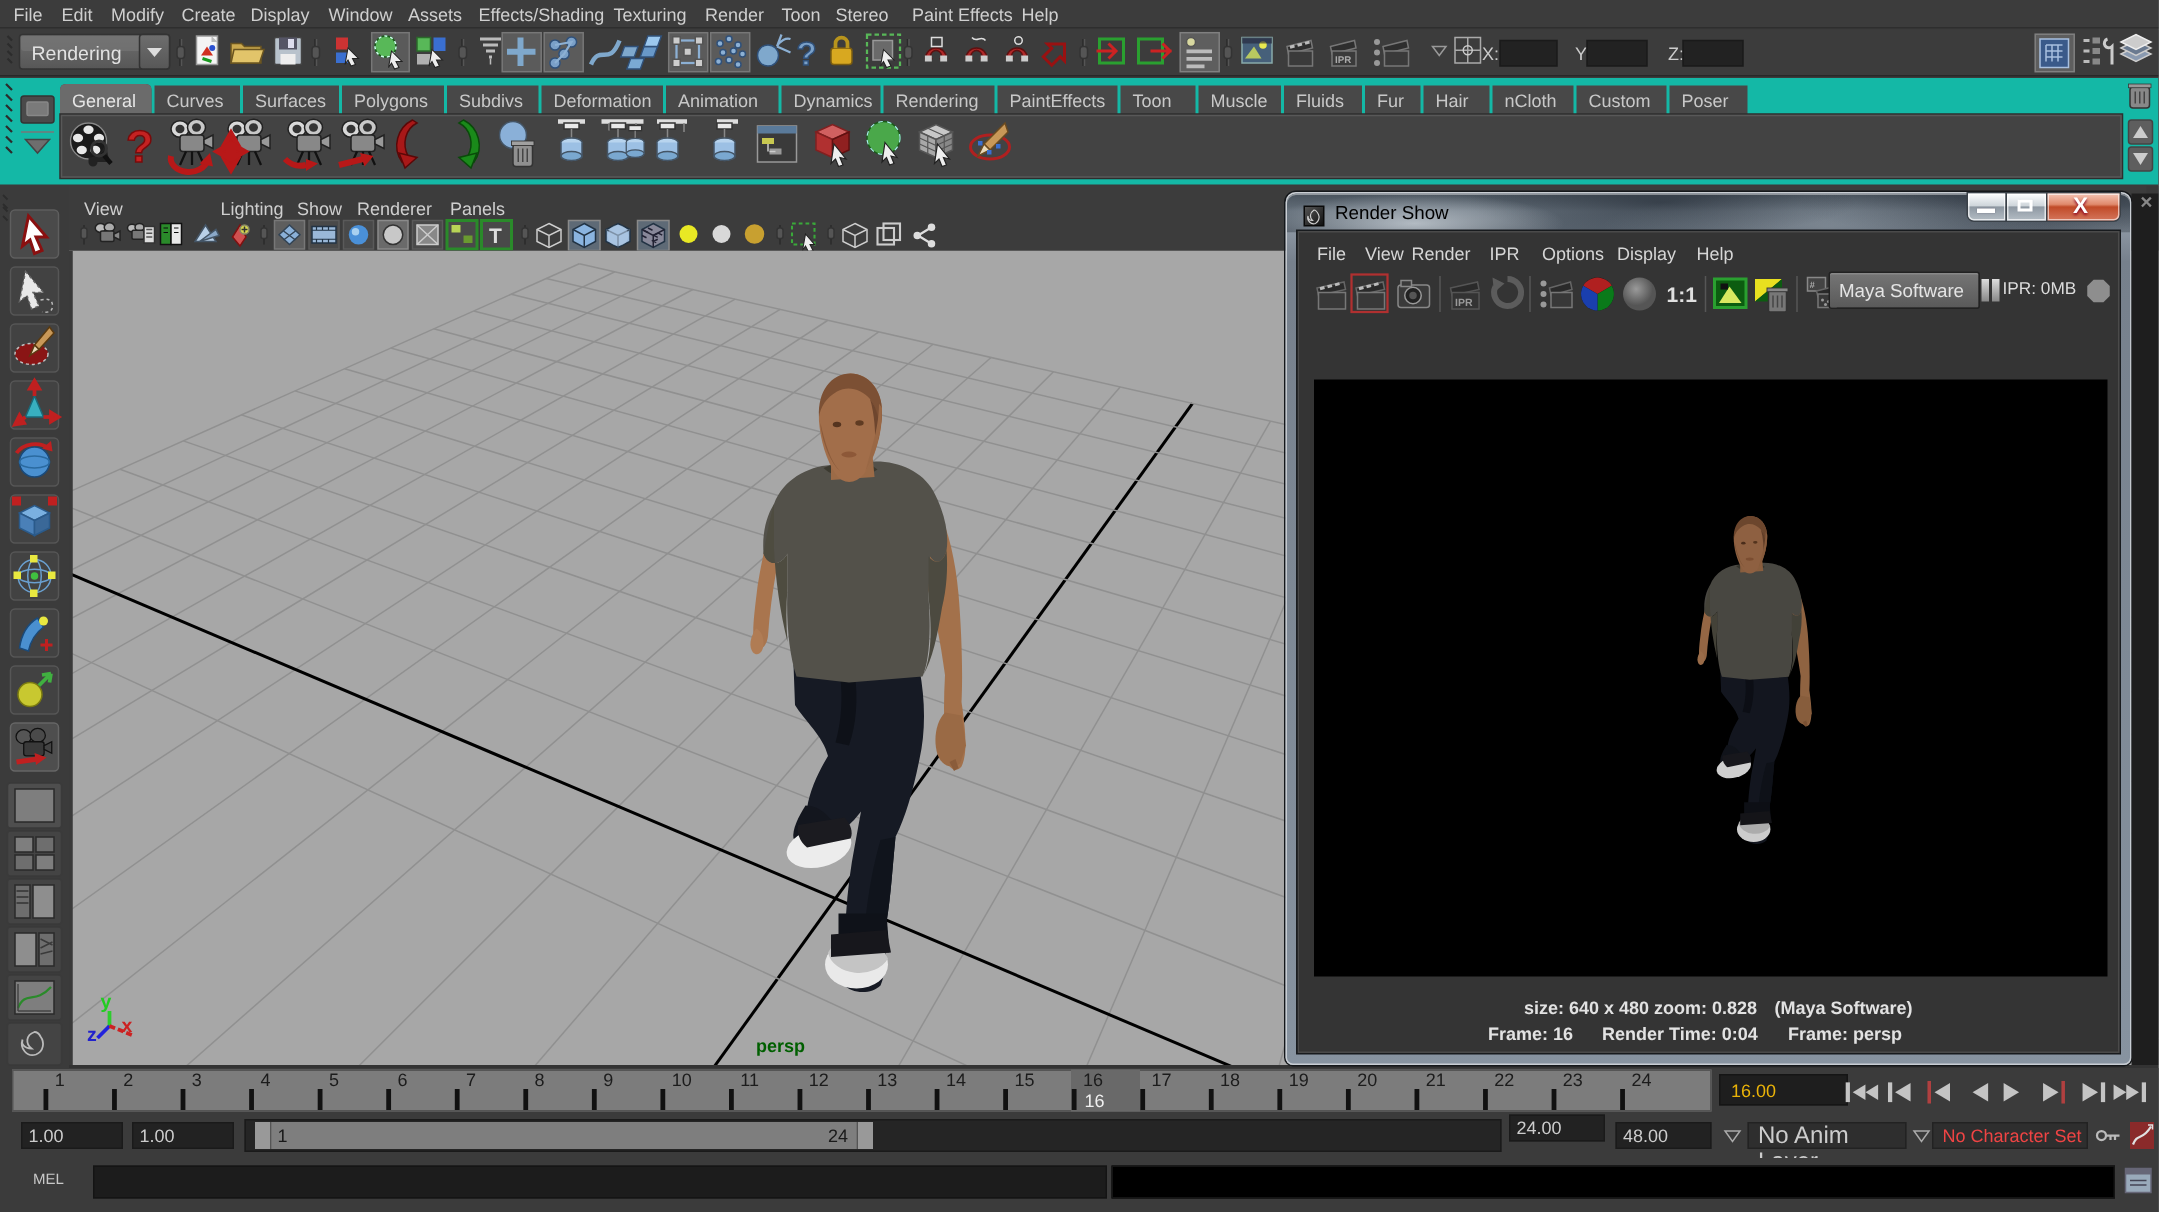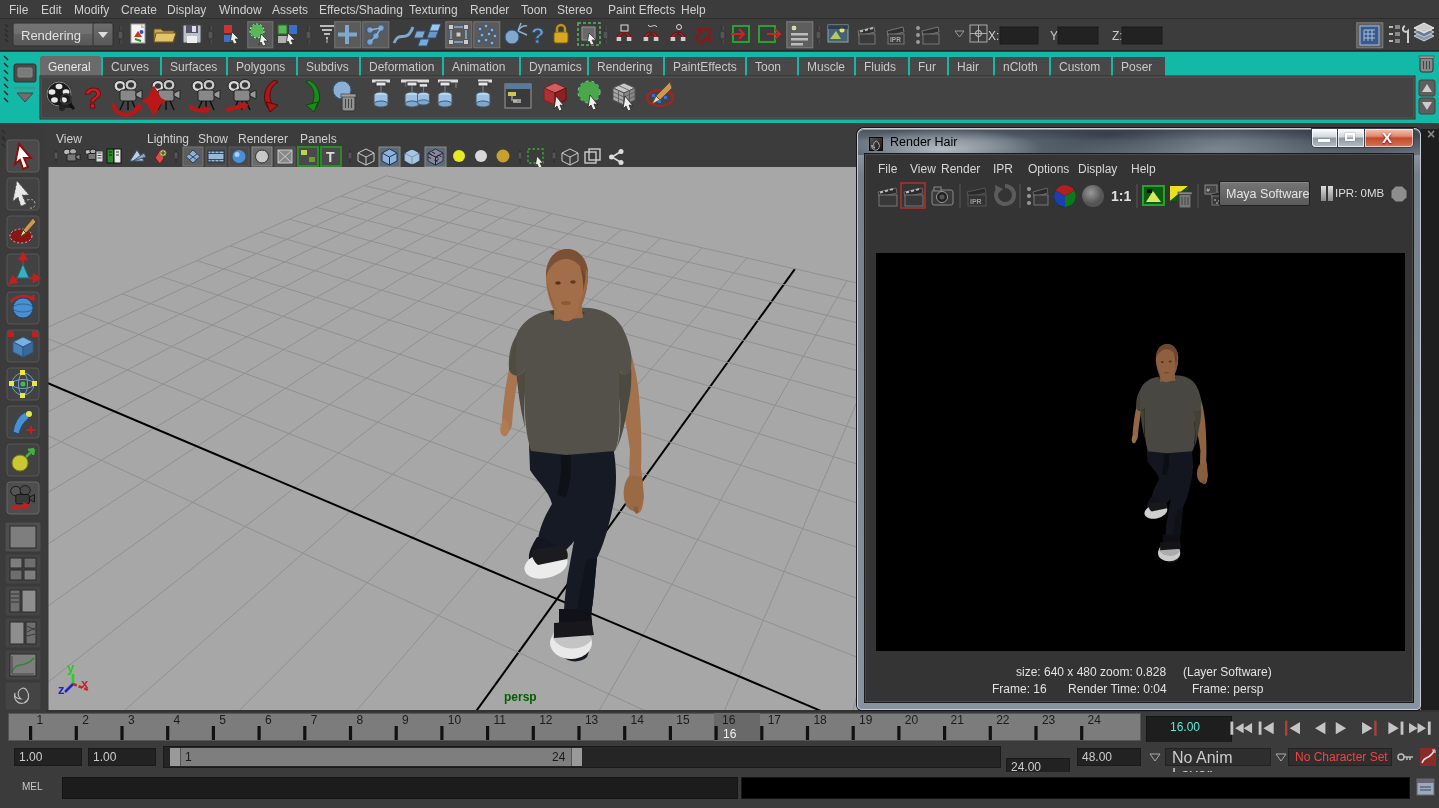--- a/index.html
+++ b/index.html
@@ -870,21 +870,21 @@
 <rect x="943.0" y="726" width="3.2" height="14" fill="#111"></rect>
 <text x="950.5" y="724" font-size="12" fill="#1c1c1c" font-family="Liberation Sans">21</text>
 <rect x="988.7" y="726" width="3.2" height="14" fill="#111"></rect>
 <text x="996.2" y="724" font-size="12" fill="#1c1c1c" font-family="Liberation Sans">22</text>
 <rect x="1034.4" y="726" width="3.2" height="14" fill="#111"></rect>
 <text x="1041.9" y="724" font-size="12" fill="#1c1c1c" font-family="Liberation Sans">23</text>
 <rect x="1080.1" y="726" width="3.2" height="14" fill="#111"></rect>
 <text x="1087.6" y="724" font-size="12" fill="#1c1c1c" font-family="Liberation Sans">24</text>
 <text x="723" y="738" font-size="12" fill="#f0f0f0" font-family="Liberation Sans">16</text>
 </svg>
-<div style="position:absolute;left:1146px;top:4px;width:86px;height:31px;background:#1e1e1e;border:1px solid #151515;color:#5eead4;font-size:12px;line-height:21px;padding-left:23px">16.00</div>
+<div style="position:absolute;left:1146px;top:4px;width:86px;height:21px;background:#1e1e1e;border:1px solid #151515;color:#eab308;font-size:12px;line-height:21px;padding-left:7px">16.00</div>
 <svg style="position:absolute;left:1222px;top:3px" width="219" height="26" viewBox="0 0 219 26">
 <g fill="#c4c4c4" transform="scale(0.94) translate(6,1)">
 <rect x="3" y="6" width="3" height="14"></rect>
         <path d="M8,13 L17,7.5 L17,18.5 Z"></path>
         <path d="M17,13 L26,7.5 L26,18.5 Z"></path>
 <rect x="33" y="6" width="3" height="14"></rect>
         <path d="M38,13 L49,6.5 L49,19.5 Z"></path>
 <rect x="61" y="5" width="2.5" height="16" fill="#b04040"></rect>
         <path d="M66,13 L77,6.5 L77,19.5 Z"></path>
 <path d="M93,13 L104,6.5 L104,19.5 Z"></path>
@@ -902,21 +902,21 @@
 <div class="abs" id="rangebar">
     <div style="position:absolute;left:8px;top:5px;width:3px;height:20px"></div>
 <div class="field" style="left:14px;top:6px;width:68px;height:18px;line-height:17px">1.00</div>
 <div class="field" style="left:88px;top:6px;width:68px;height:18px;line-height:17px">1.00</div>
 <div style="position:absolute;left:163px;top:4px;width:838px;height:22px;background:#252525;border:1px solid #1a1a1a"></div>
 <div style="position:absolute;left:170px;top:6px;width:412px;height:18px;background:#7e7e7e"></div>
 <div style="position:absolute;left:170px;top:6px;width:11px;height:18px;background:#999;border-right:1px solid #555"></div>
 <div style="position:absolute;left:571px;top:6px;width:11px;height:18px;background:#999;border-left:1px solid #555"></div>
 <div style="position:absolute;left:185px;top:8px;font-size:12px;color:#1a1a1a">1</div>
 <div style="position:absolute;left:552px;top:8px;font-size:12px;color:#1a1a1a">24</div>
-<div class="field" style="left:1006px;top:16px;width:64px;height:18px;line-height:17px">24.00</div>
+<div class="field" style="left:1006px;top:1px;width:64px;height:18px;line-height:17px">24.00</div>
 <div class="field" style="left:1077px;top:6px;width:64px;height:18px;line-height:17px">48.00</div>
 <svg style="position:absolute;left:1148px;top:11px" width="14" height="10">
       <path d="M2,1 l10,0 l-5,7 z" fill="none" stroke="#aaa"></path>
     </svg>
 <div style="position:absolute;left:1165px;top:6px;width:106px;height:18px;background:#2e2e2e;border:1px solid #222;color:#ccc;font-size:16px;line-height:17px;padding-left:6px">No Anim Layer</div>
 <svg style="position:absolute;left:1274px;top:11px" width="14" height="10">
       <path d="M2,1 l10,0 l-5,7 z" fill="none" stroke="#aaa"></path>
     </svg>
 <div style="position:absolute;left:1288px;top:6px;width:104px;height:18px;background:#2e2e2e;border:1px solid #222;color:#ef4444;font-size:12px;line-height:17px;padding-left:6px">No Character Set</div>
 <svg style="position:absolute;left:1396px;top:8px" width="20" height="14">
@@ -946,21 +946,21 @@
 radial-gradient(100px 20px at 85px 20px,rgba(225,232,238,.65),rgba(225,232,238,0)),
 radial-gradient(130px 22px at 250px 6px,rgba(25,32,42,.5),rgba(25,32,42,0)),
 radial-gradient(150px 24px at 360px 22px,rgba(200,210,220,.3),rgba(200,210,220,0)),
 radial-gradient(160px 22px at 500px 8px,rgba(20,26,36,.55),rgba(20,26,36,0)),
 radial-gradient(100px 16px at 560px 24px,rgba(190,200,210,.25),rgba(190,200,210,0)),
 linear-gradient(180deg,#48525c 0%,#65707b 45%,#555f6a 100%);box-shadow:inset 0 1px 0 rgba(255,255,255,.4)"></div>
 
 <div style="position:absolute;left:12px;top:9px;width:14px;height:14px;background:linear-gradient(135deg,#555,#111);border:1px solid #0a0a0a"><svg width="12" height="12">
           <path d="M6,1 C3,3 3,6 5,8 C3,8 2,7 2,5 C1,8 4,11 7,10 C9,9 10,6 9,4 C8,2 7,1 6,1 Z" fill="none" stroke="#ccc" stroke-width="0.8"></path>
         </svg></div>
-<div style="position:absolute;left:33px;top:7px;font-size:12.5px;color:#000">Render Hair</div>
+<div style="position:absolute;left:33px;top:7px;font-size:12.5px;color:#000">Render Show</div>
 
 <div style="position:absolute;left:455px;top:1px;width:25px;height:18px;border-radius:0 0 0 4px;background:linear-gradient(180deg,#fdfeff 0%,#cfd6db 45%,#8e98a2 50%,#b4bdc5 100%);box-shadow:inset 0 0 0 1px rgba(255,255,255,.7),0 0 0 1px #3a4148">
   <div style="position:absolute;left:6px;top:10px;width:12px;height:3px;background:#fff;box-shadow:0 0 1px #667"></div>
 </div>
 <div style="position:absolute;left:481px;top:1px;width:26px;height:18px;background:linear-gradient(180deg,#fdfeff 0%,#cfd6db 45%,#8e98a2 50%,#b4bdc5 100%);box-shadow:inset 0 0 0 1px rgba(255,255,255,.7),0 0 0 1px #3a4148">
   <div style="position:absolute;left:7px;top:4px;width:10px;height:8px;border:2px solid #fff;box-shadow:0 0 1px #667"></div>
 </div>
 <div style="position:absolute;left:508px;top:1px;width:48px;height:18px;border-radius:0 0 4px 0;background:linear-gradient(180deg,#f4c5b5 0%,#e08a6d 40%,#c04a28 50%,#d4765c 100%);box-shadow:inset 0 0 0 1px rgba(255,255,255,.6),0 0 0 1px #3a4148">
   <div style="position:absolute;left:17px;top:0px;color:#fff;font-size:15px;font-weight:bold;text-shadow:0 1px 2px #802">X</div>
 </div>
@@ -1062,36 +1062,36 @@
                 <circle cx="12" cy="20" r="1" fill="#999"></circle>
               </g>
       </g>
       <defs>
               <radialGradient id="gr1" cx="0.4" cy="0.35">
                 <stop offset="0" stop-color="#9a9a9a"></stop>
                 <stop offset="1" stop-color="#555"></stop>
               </radialGradient>
             </defs>
     </svg>
-    <div style="position:absolute;left:354px;top:1px;width:91px;height:25px;border-radius:2px;border:1px solid #222;background:linear-gradient(180deg,#757575,#5a5a5a);color:#e4e4e4;font-size:12.5px;line-height:24px;padding-left:6px;box-shadow:inset 0 1px 0 #888;white-space:nowrap">Maya Software</div>
+    <div style="position:absolute;left:354px;top:1px;width:101px;height:25px;border-radius:2px;border:1px solid #222;background:linear-gradient(180deg,#757575,#5a5a5a);color:#e4e4e4;font-size:12.5px;line-height:24px;padding-left:6px;box-shadow:inset 0 1px 0 #888;white-space:nowrap">Maya Software</div>
       <div style="position:absolute;left:456px;top:6px;width:5px;height:15px;background:linear-gradient(180deg,#ddd,#888)"></div>
       <div style="position:absolute;left:463px;top:6px;width:5px;height:15px;background:linear-gradient(180deg,#ddd,#888)"></div>
       <div style="position:absolute;left:470px;top:7px;font-size:11.5px;color:#dcdcdc;white-space:nowrap">IPR: 0MB</div>
       <svg style="position:absolute;left:526px;top:6px" width="16" height="16">
             <polygon points="4.7,0.5 11.3,0.5 15.5,4.7 15.5,11.3 11.3,15.5 4.7,15.5 0.5,11.3 0.5,4.7" fill="#8e8e8e"></polygon>
           </svg>
   </div>
 
   <svg style="position:absolute;left:11px;top:99px;background:#000" width="529" height="398" viewBox="876 253 529 398">
     <use href="#char" transform="translate(866.5,212.1) scale(0.53)" opacity="0.88"></use>
   </svg>
 
-  <div style="position:absolute;left:0;top:505px;width:548px;height:43px;font-size:12px;font-weight:normal;color:#e2e2e2">
+  <div style="position:absolute;left:0;top:505px;width:548px;height:43px;font-size:12px;font-weight:bold;color:#e2e2e2">
     <span style="position:absolute;left:151px;top:6px">size: 640 x 480 zoom: 0.828</span>
-    <span style="position:absolute;left:318px;top:6px">(Layer Software)</span>
+    <span style="position:absolute;left:318px;top:6px">(Maya Software)</span>
     <span style="position:absolute;left:127px;top:23px">Frame: 16</span>
     <span style="position:absolute;left:203px;top:23px">Render Time: 0:04</span>
     <span style="position:absolute;left:327px;top:23px">Frame: persp</span>
   </div>
 </div>
 </div>
 </div>
 <div class="abs" id="rightstrip" style="left:1421px;top:129px;width:18px;height:581px;background:#1e1e1e;z-index:60"></div>
 <div class="abs" style="left:1424px;top:127px;width:14px;height:14px;z-index:61;color:#888;font-size:14px;font-weight:bold;line-height:14px;text-align:center">×</div>
 

